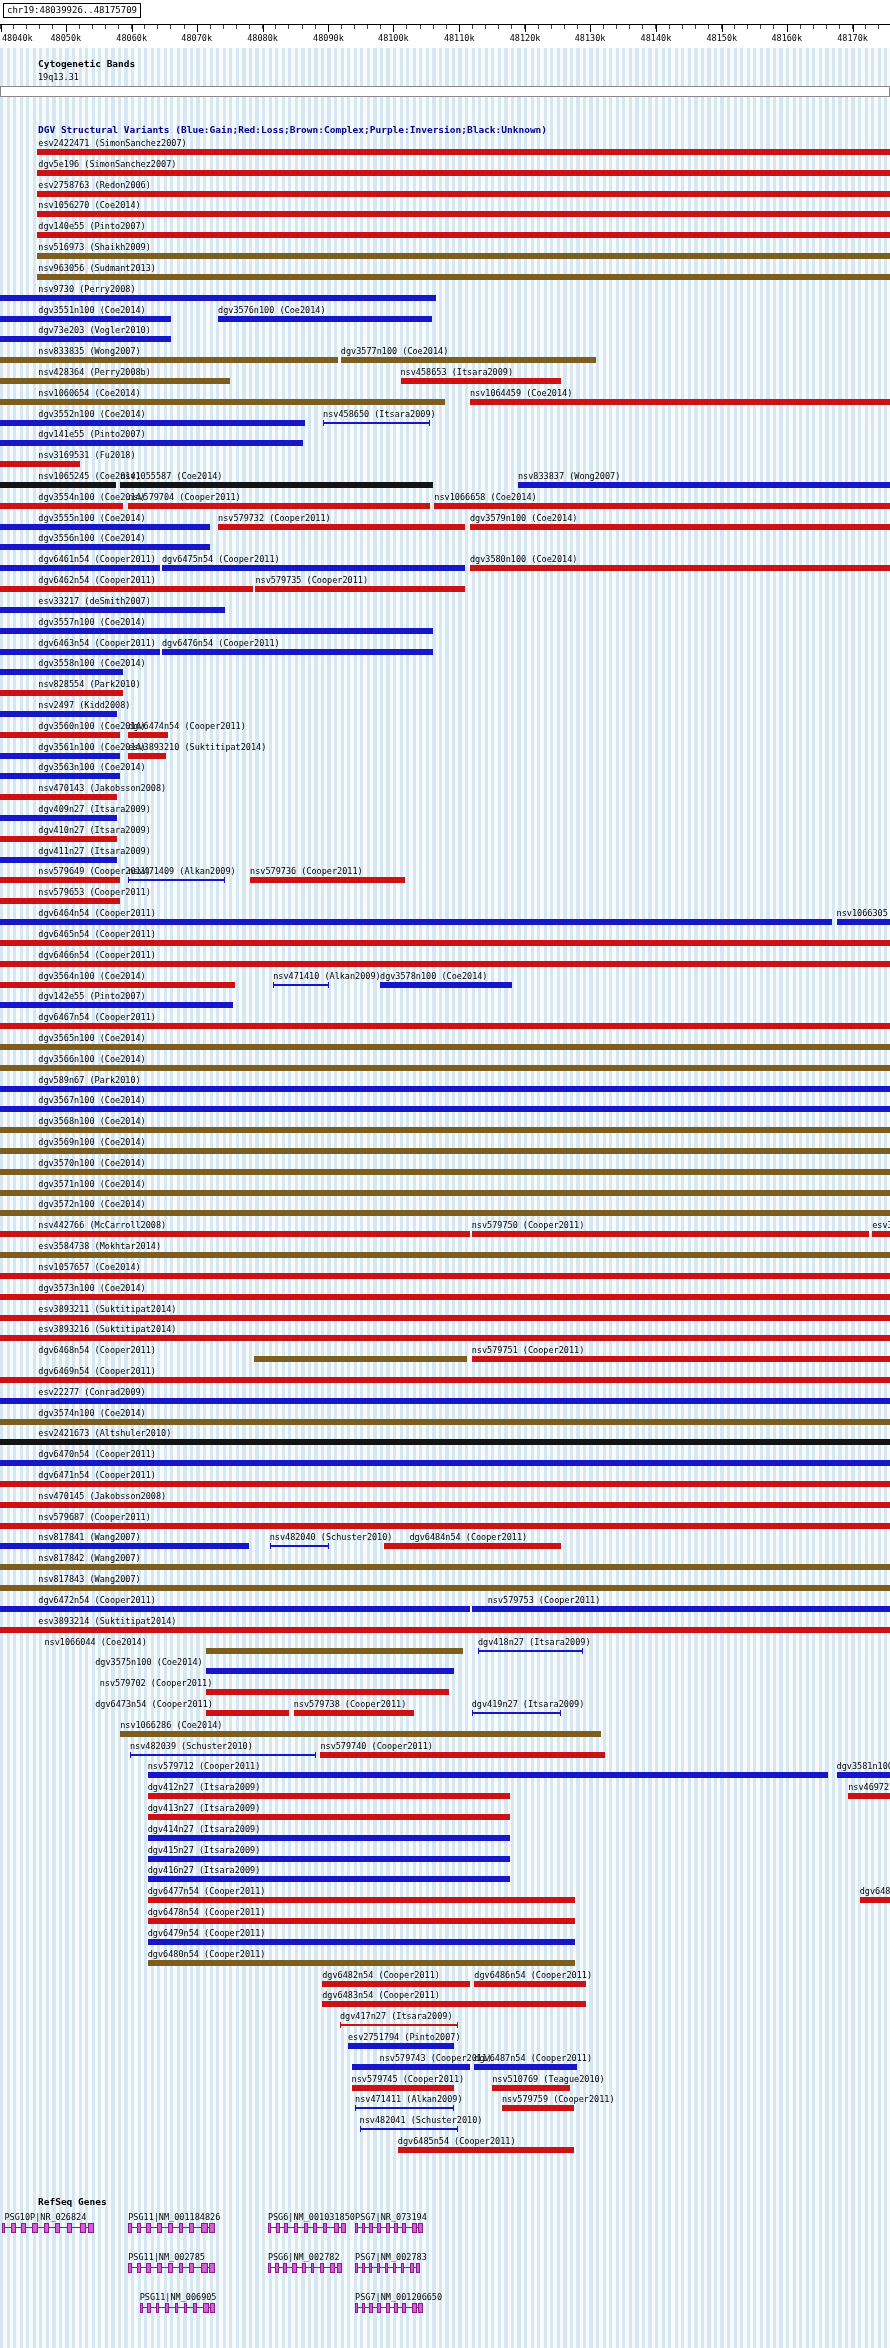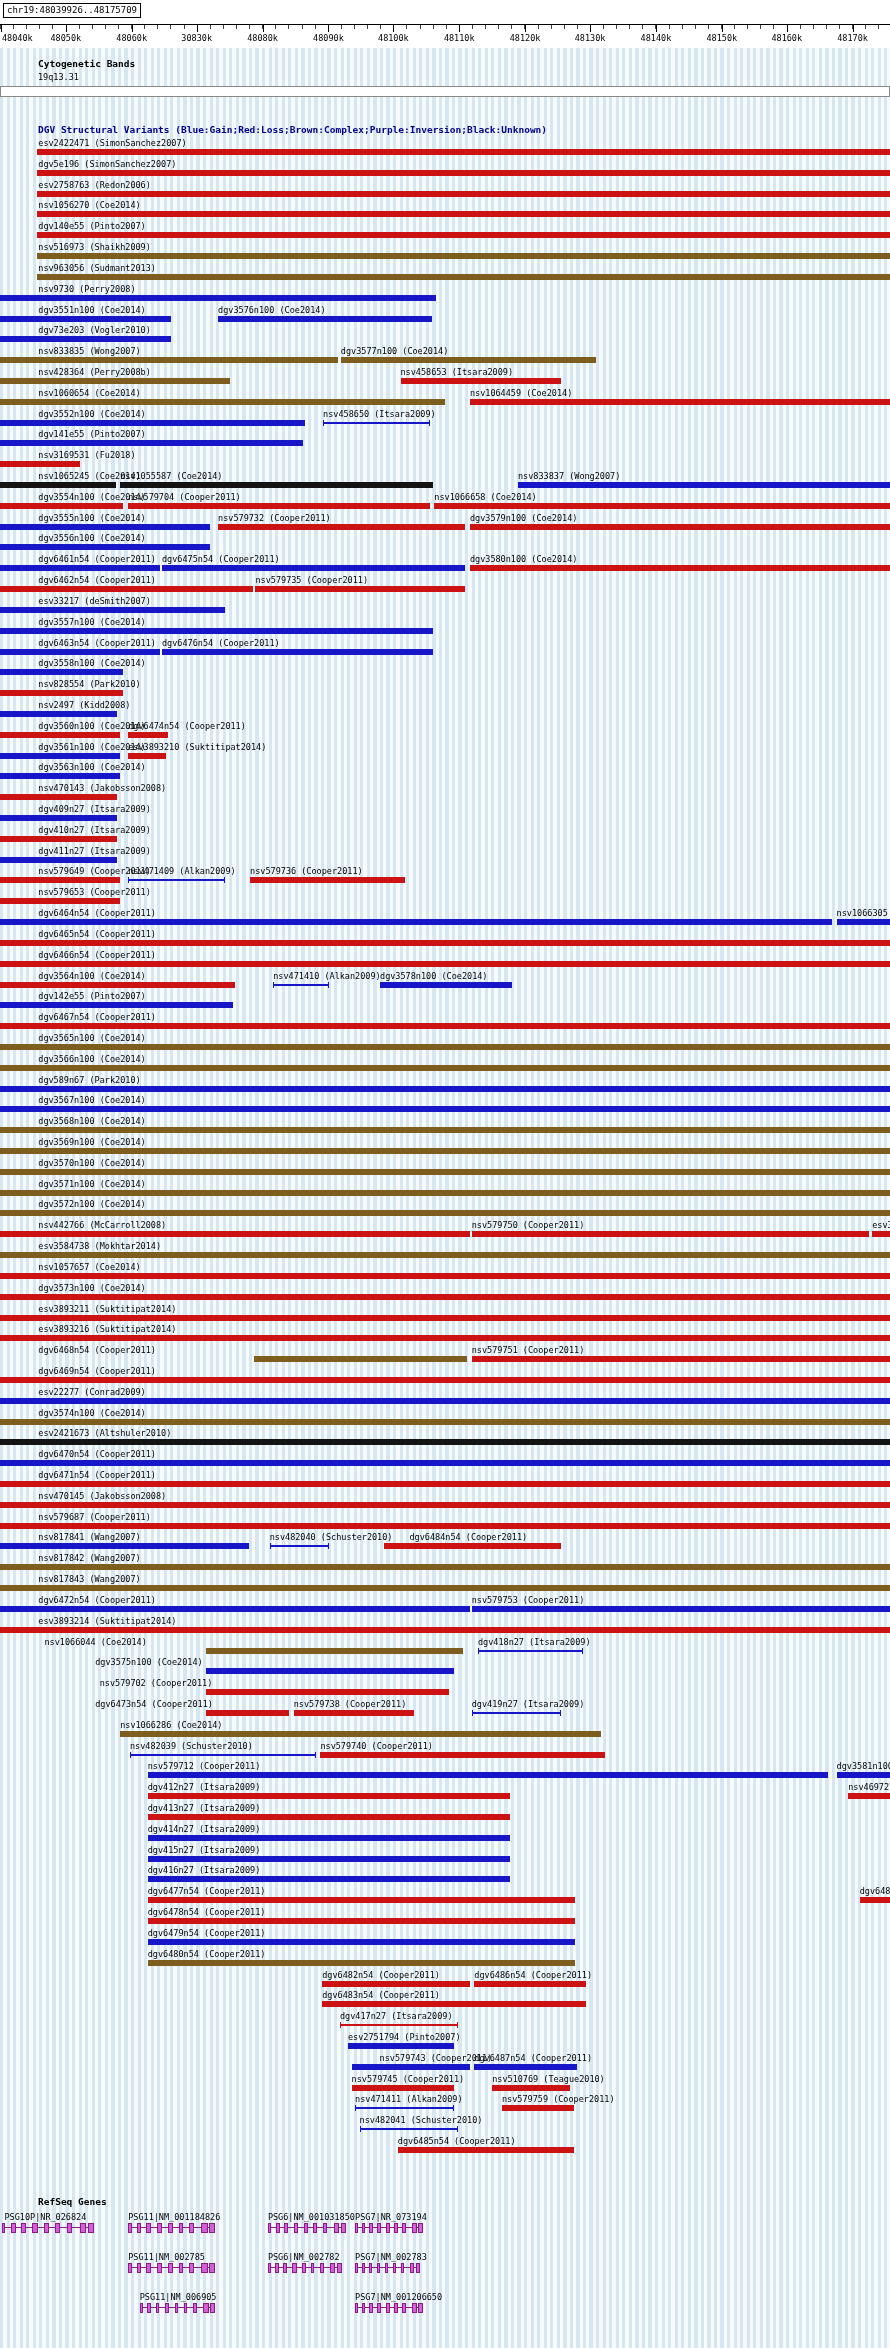--- a/index.html
+++ b/index.html
@@ -46,21 +46,21 @@
   <div class="ruler">
     <div class="ruler-line"></div>
     <div class="ruler-minor"></div>
   <div class="tick" style="left: 0.1%;"></div>
       <div class="tick-label" style="left: 2px; transform: none;">48040k</div>
       <div class="tick" style="left: 7.4%;"></div>
       <div class="tick-label" style="left: 7.4%;">48050k</div>
       <div class="tick" style="left: 14.8%;"></div>
       <div class="tick-label" style="left: 14.8%;">48060k</div>
       <div class="tick" style="left: 22.1%;"></div>
-      <div class="tick-label" style="left: 22.1%;">30830k</div>
+      <div class="tick-label" style="left: 22.1%;">48070k</div>
       <div class="tick" style="left: 29.5%;"></div>
       <div class="tick-label" style="left: 29.5%;">48080k</div>
       <div class="tick" style="left: 36.9%;"></div>
       <div class="tick-label" style="left: 36.9%;">48090k</div>
       <div class="tick" style="left: 44.2%;"></div>
       <div class="tick-label" style="left: 44.2%;">48100k</div>
       <div class="tick" style="left: 51.6%;"></div>
       <div class="tick-label" style="left: 51.6%;">48110k</div>
       <div class="tick" style="left: 59%;"></div>
       <div class="tick-label" style="left: 59%;">48120k</div>
@@ -413,21 +413,21 @@
         <span class="vlabel" style="left: 4.3%;">nsv817842 (Wang2007)</span>
         <div class="bar" style="left: 0%; width: 100%; color: rgb(125, 94, 31);"></div>
       </div>
       <div class="vrow">
         <span class="vlabel" style="left: 4.3%;">nsv817843 (Wang2007)</span>
         <div class="bar" style="left: 0%; width: 100%; color: rgb(125, 94, 31);"></div>
       </div>
       <div class="vrow">
         <span class="vlabel" style="left: 4.3%;">dgv6472n54 (Cooper2011)</span>
         <div class="bar" style="left: 0%; width: 52.8%; color: rgb(23, 23, 201);"></div>
-        <span class="vlabel" style="left: 53%;">nsv579753 (Cooper2011)</span>
+        <span class="vlabel" style="left: 53%; padding-left: 16px;">nsv579753 (Cooper2011)</span>
         <div class="bar" style="left: 53%; width: 47%; color: rgb(23, 23, 201);"></div>
       </div>
       <div class="vrow">
         <span class="vlabel" style="left: 4.3%;">esv3893214 (Suktitipat2014)</span>
         <div class="bar" style="left: 0%; width: 100%; color: rgb(204, 18, 18);"></div>
       </div>
       <div class="vrow">
         <span class="vlabel" style="left: 5%;">nsv1066044 (Coe2014)</span>
         <div class="bar" style="left: 23.2%; width: 28.8%; color: rgb(125, 94, 31);"></div>
         <span class="vlabel" style="left: 53.7%;">dgv418n27 (Itsara2009)</span>

